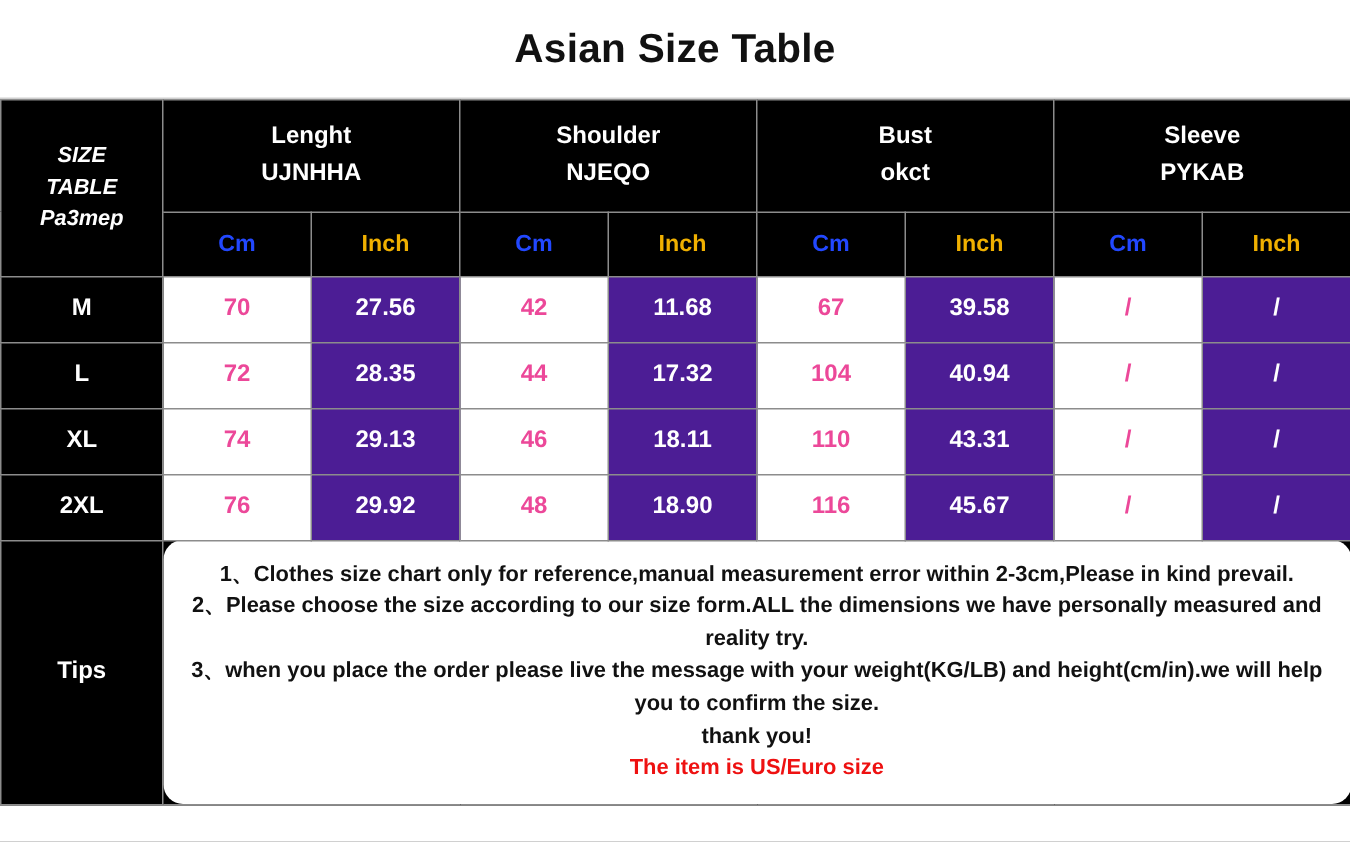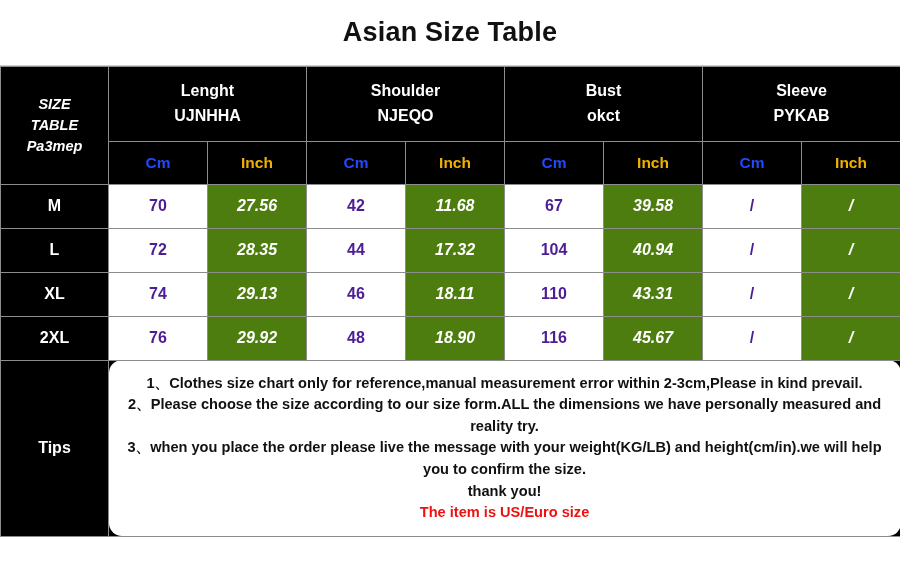--- a/index.html
+++ b/index.html
@@ -87,30 +87,29 @@
   .unit-inch { color: #f0b000; }
 
   .cell-sizelabel {
     background: #000000;
     color: #ffffff;
     font-size: 16px;
     height: 44px;
   }
   .cell-val-white {
     background: #ffffff;
-    color: #4c1d95;
+    color: #ec4899;
     font-size: 16px;
     height: 44px;
   }
   .cell-val-black {
-    background: #4d7c0f;
+    background: #4c1d95;
     color: #ffffff;
     font-size: 16px;
     height: 44px;
-    font-style: italic;
   }
 
   
   .cell-tips-label {
     background: #000000;
     color: #ffffff;
     font-size: 16px;
     vertical-align: middle;
   }
   .cell-tips-body {

